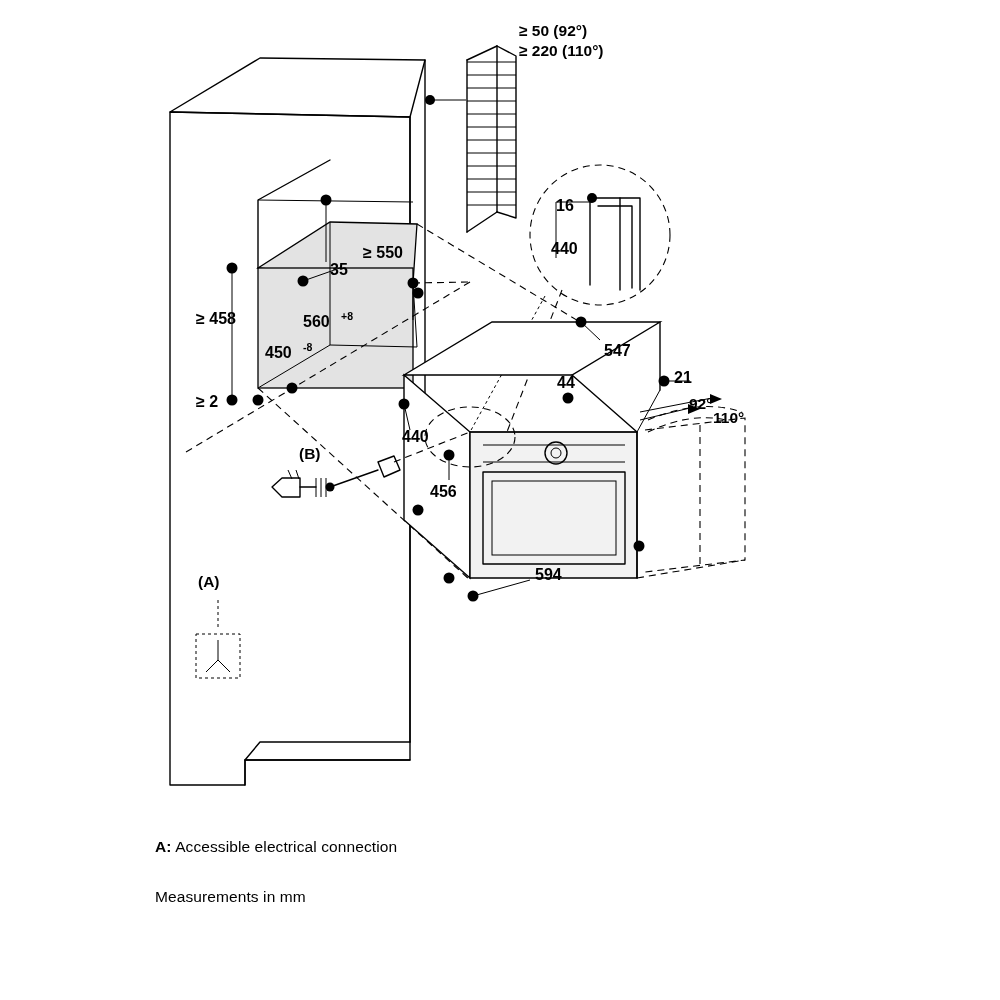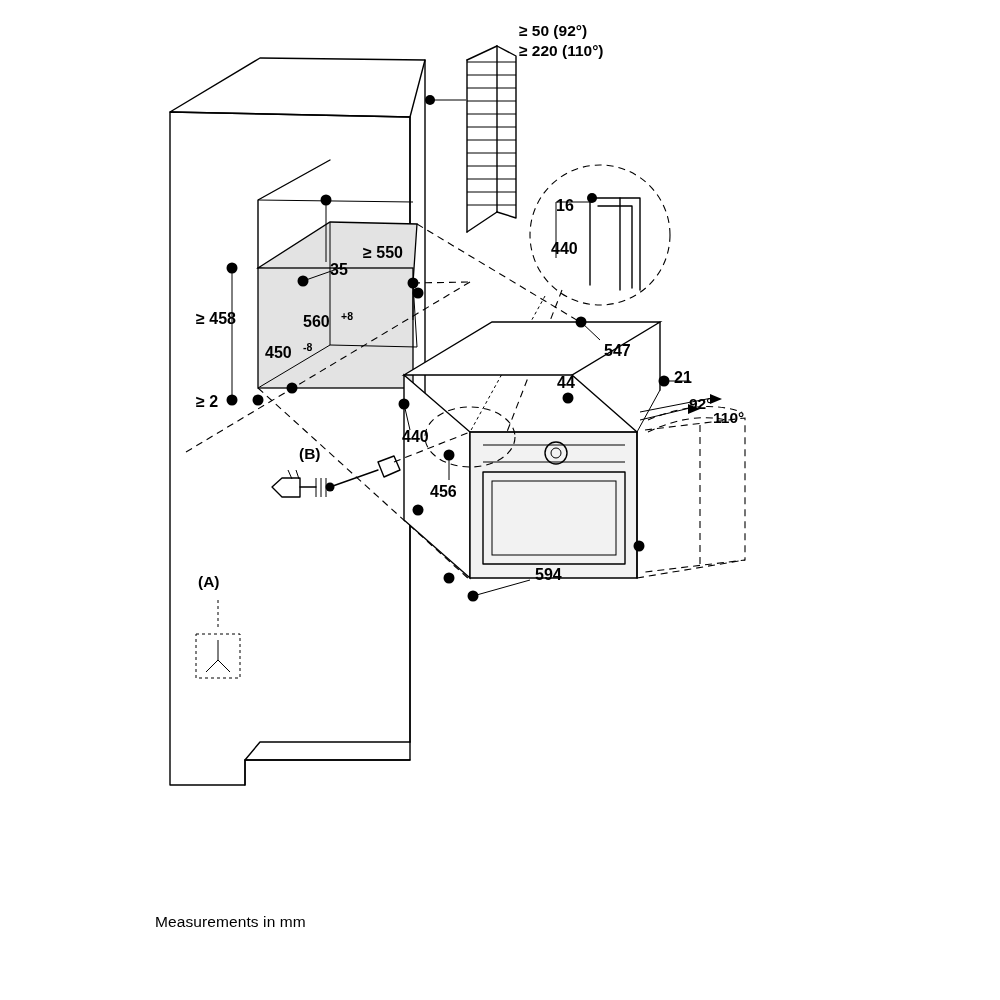--- a/index.html
+++ b/index.html
@@ -34,21 +34,21 @@
     width: 700px;
     font-size: 15.5px;
     line-height: 22px;
     letter-spacing: 0.1px;
   }
   .legend .row { white-space: nowrap; }
   .legend b { font-weight: bold; }
   .units {
     position: absolute;
     left: 155px;
-    top: 913px;
+    top: 888px;
     font-size: 15.5px;
     letter-spacing: 0.1px;
   }
   
   text {
     font-family: "Liberation Sans", sans-serif;
     font-size: 15.5px;
     fill: #000000;
   }
   text.dim {
@@ -307,17 +307,21 @@
       <text class="dim" x="430" y="497">456</text>
       <text class="dim" x="535" y="580">594</text>
 
       <text class="plain" x="299" y="459">(B)</text>
       <text class="plain" x="198" y="587">(A)</text>
     </g>
 
   </svg>
 
   <div class="legend">
+    <div class="row">
+      <b>A:</b>
+      <span>Accessible electrical connection</span>
+    </div>
   </div>
 
   <div class="units">Measurements in mm</div>
 
 </div>
 
 </body></html>

